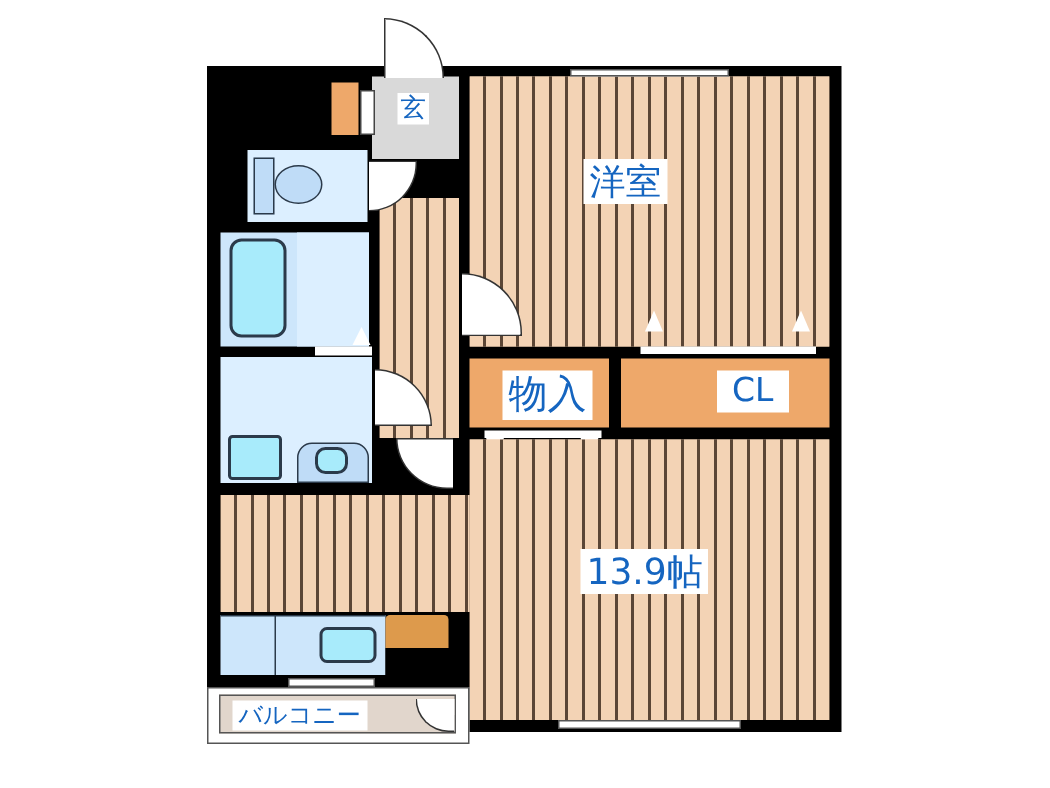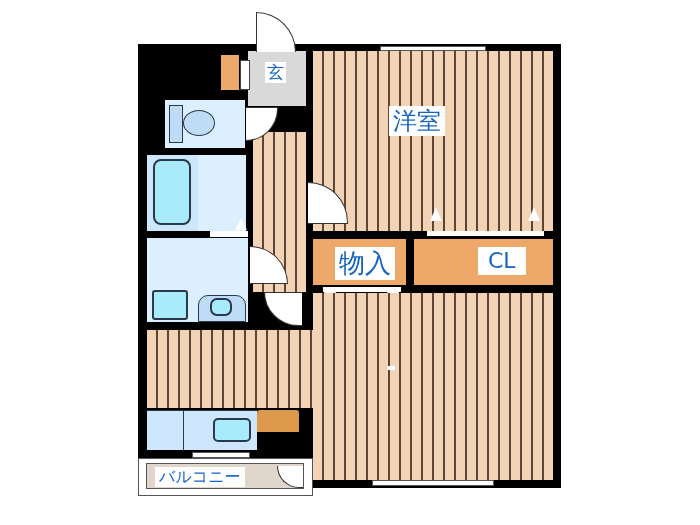--- a/index.html
+++ b/index.html
@@ -81,13 +81,14 @@
 
 <div class="abs white" style="left:138px;top:458px;width:175px;height:38px;border:1px solid #555;"></div>
 <div class="abs" style="left:146px;top:463px;width:158px;height:26px;background:#e1d6cc;border:1px solid #555;"></div>
 <div class="abs label" style="left:155px;top:467px;font-size:16px;padding:1px 4px;">バルコニー</div>
 <div class="abs door" style="left:277px;top:466px;width:26px;height:22px;border-radius:0 0 0 26px;border-right:none;border-top:none;"></div>
 
 <div class="abs label" style="left:389px;top:106px;font-size:24px;padding:2px 4px;">
   <div>洋室</div>
 </div>
 <div class="abs label" style="left:387px;top:366px;font-size:24px;padding:2px 4px;">
+  <div>13.9帖</div>
 </div>
 
 </body></html>

